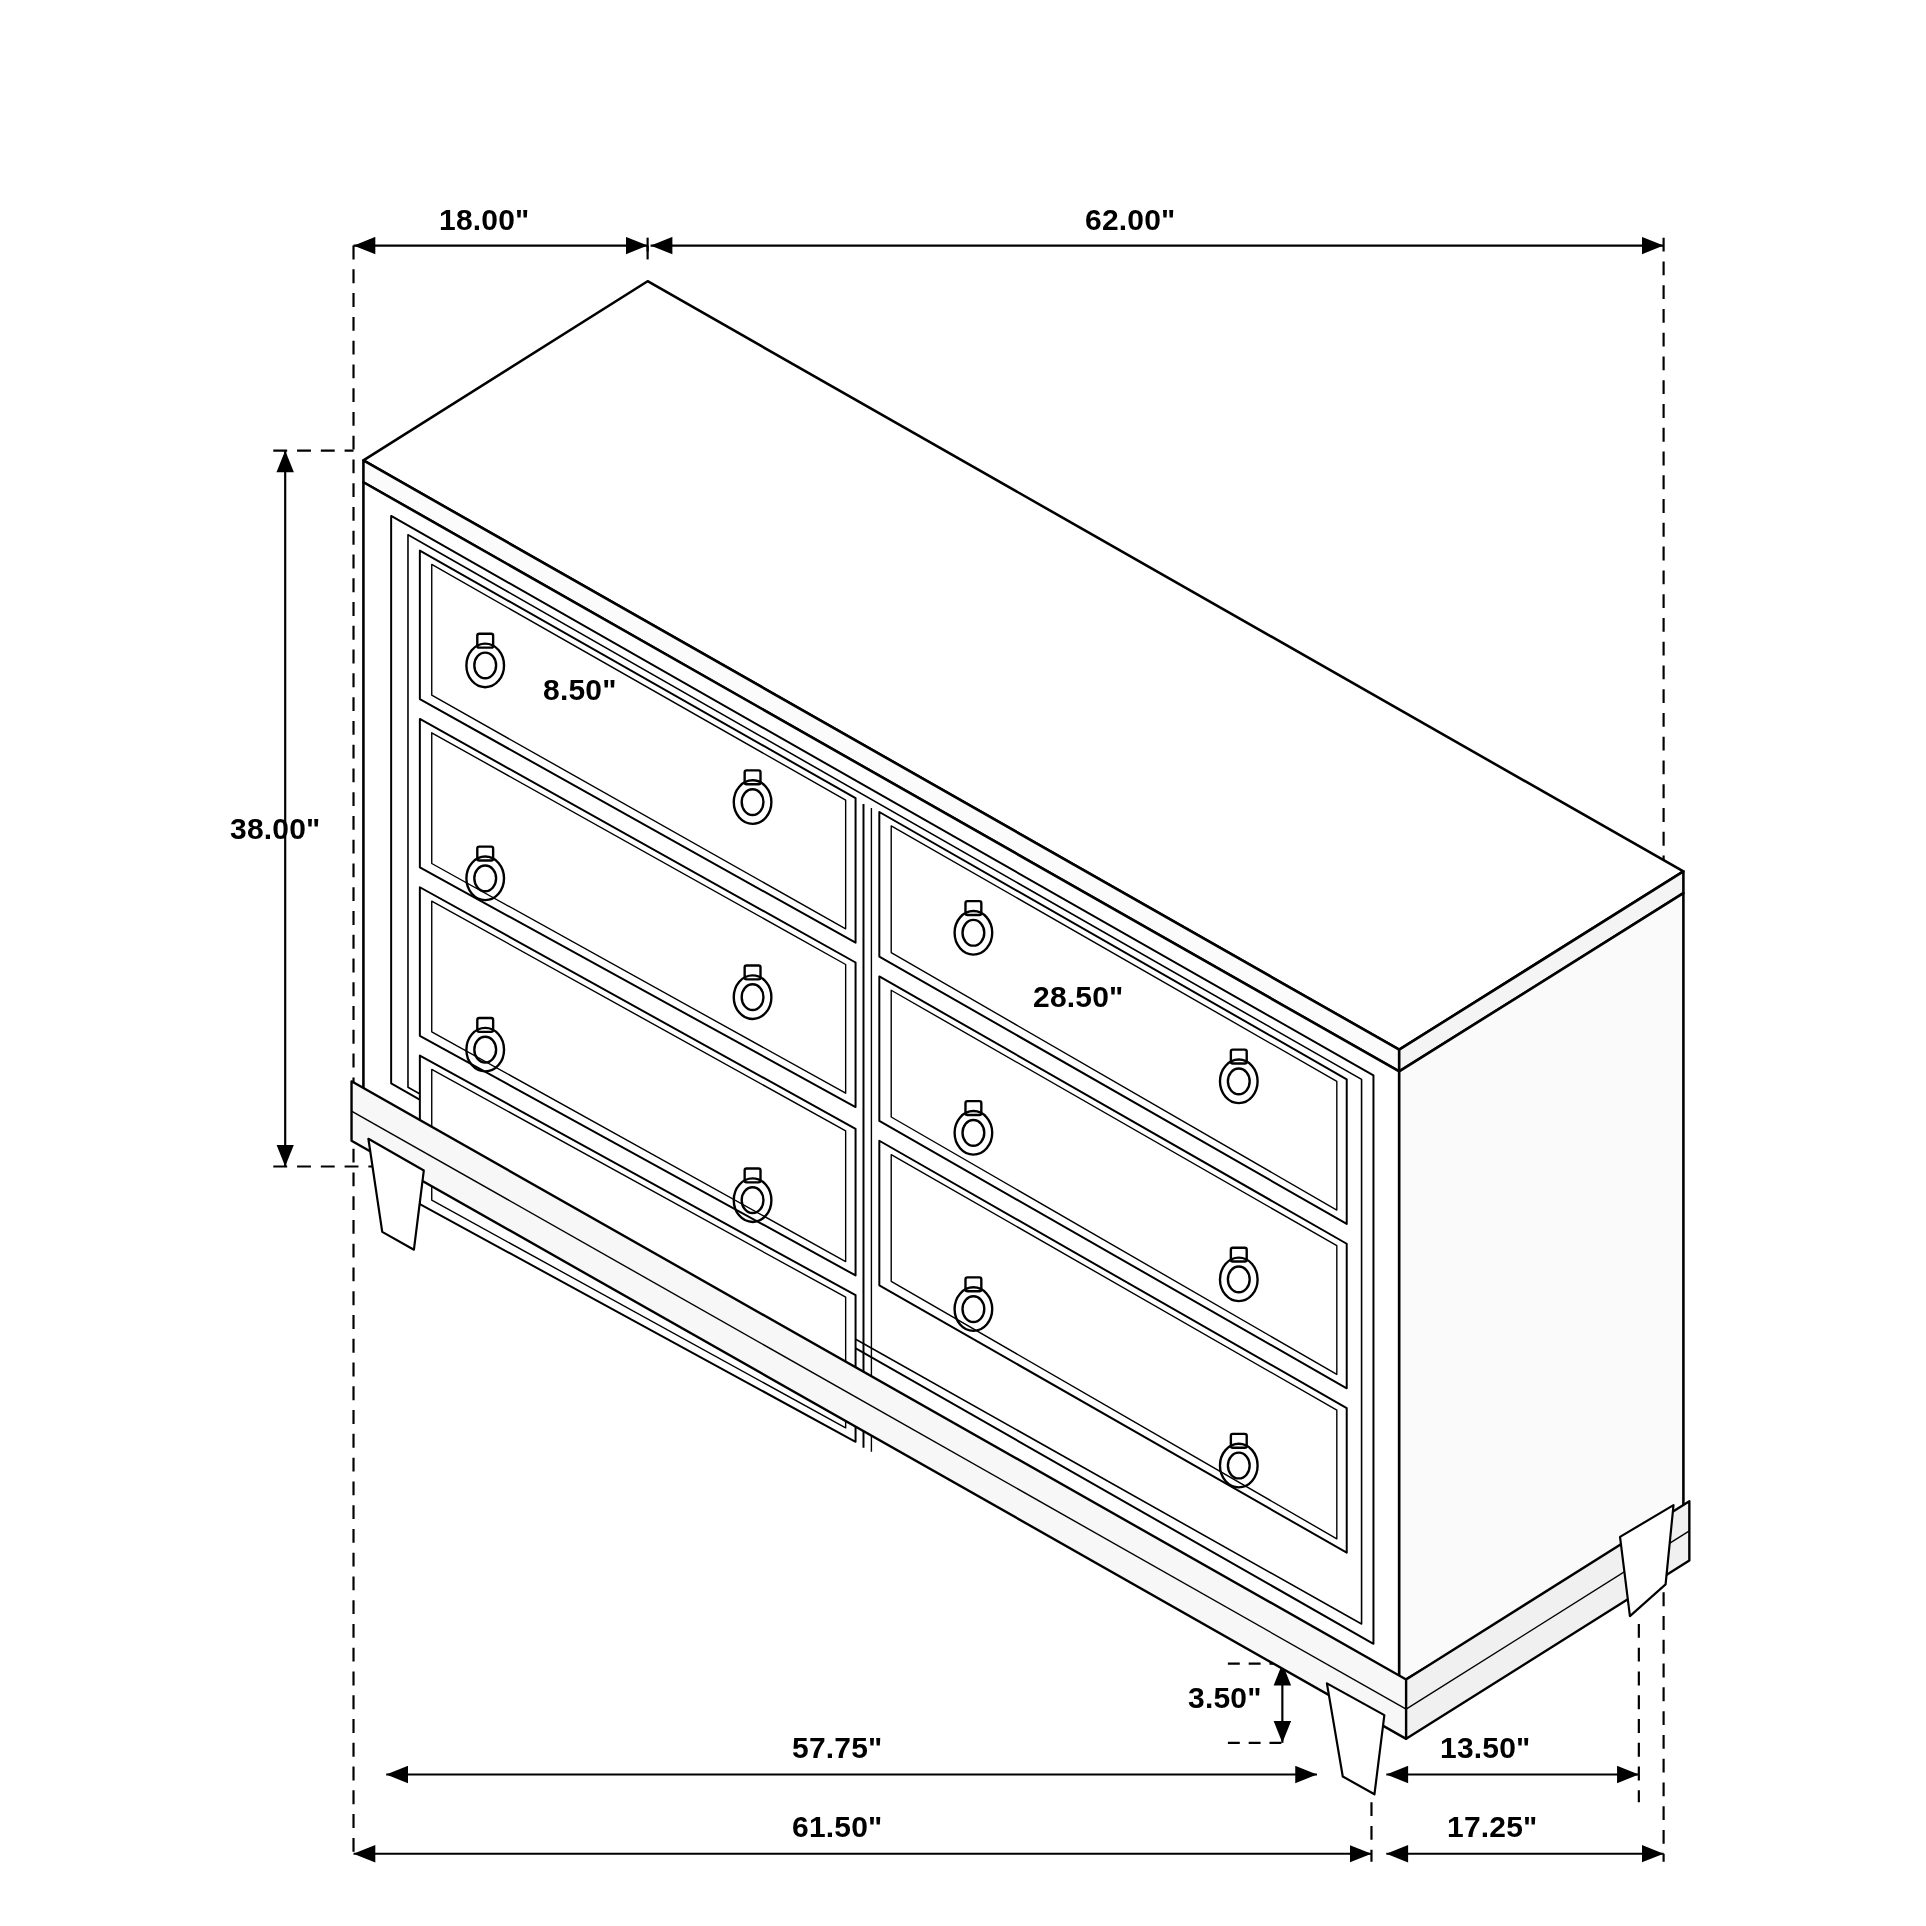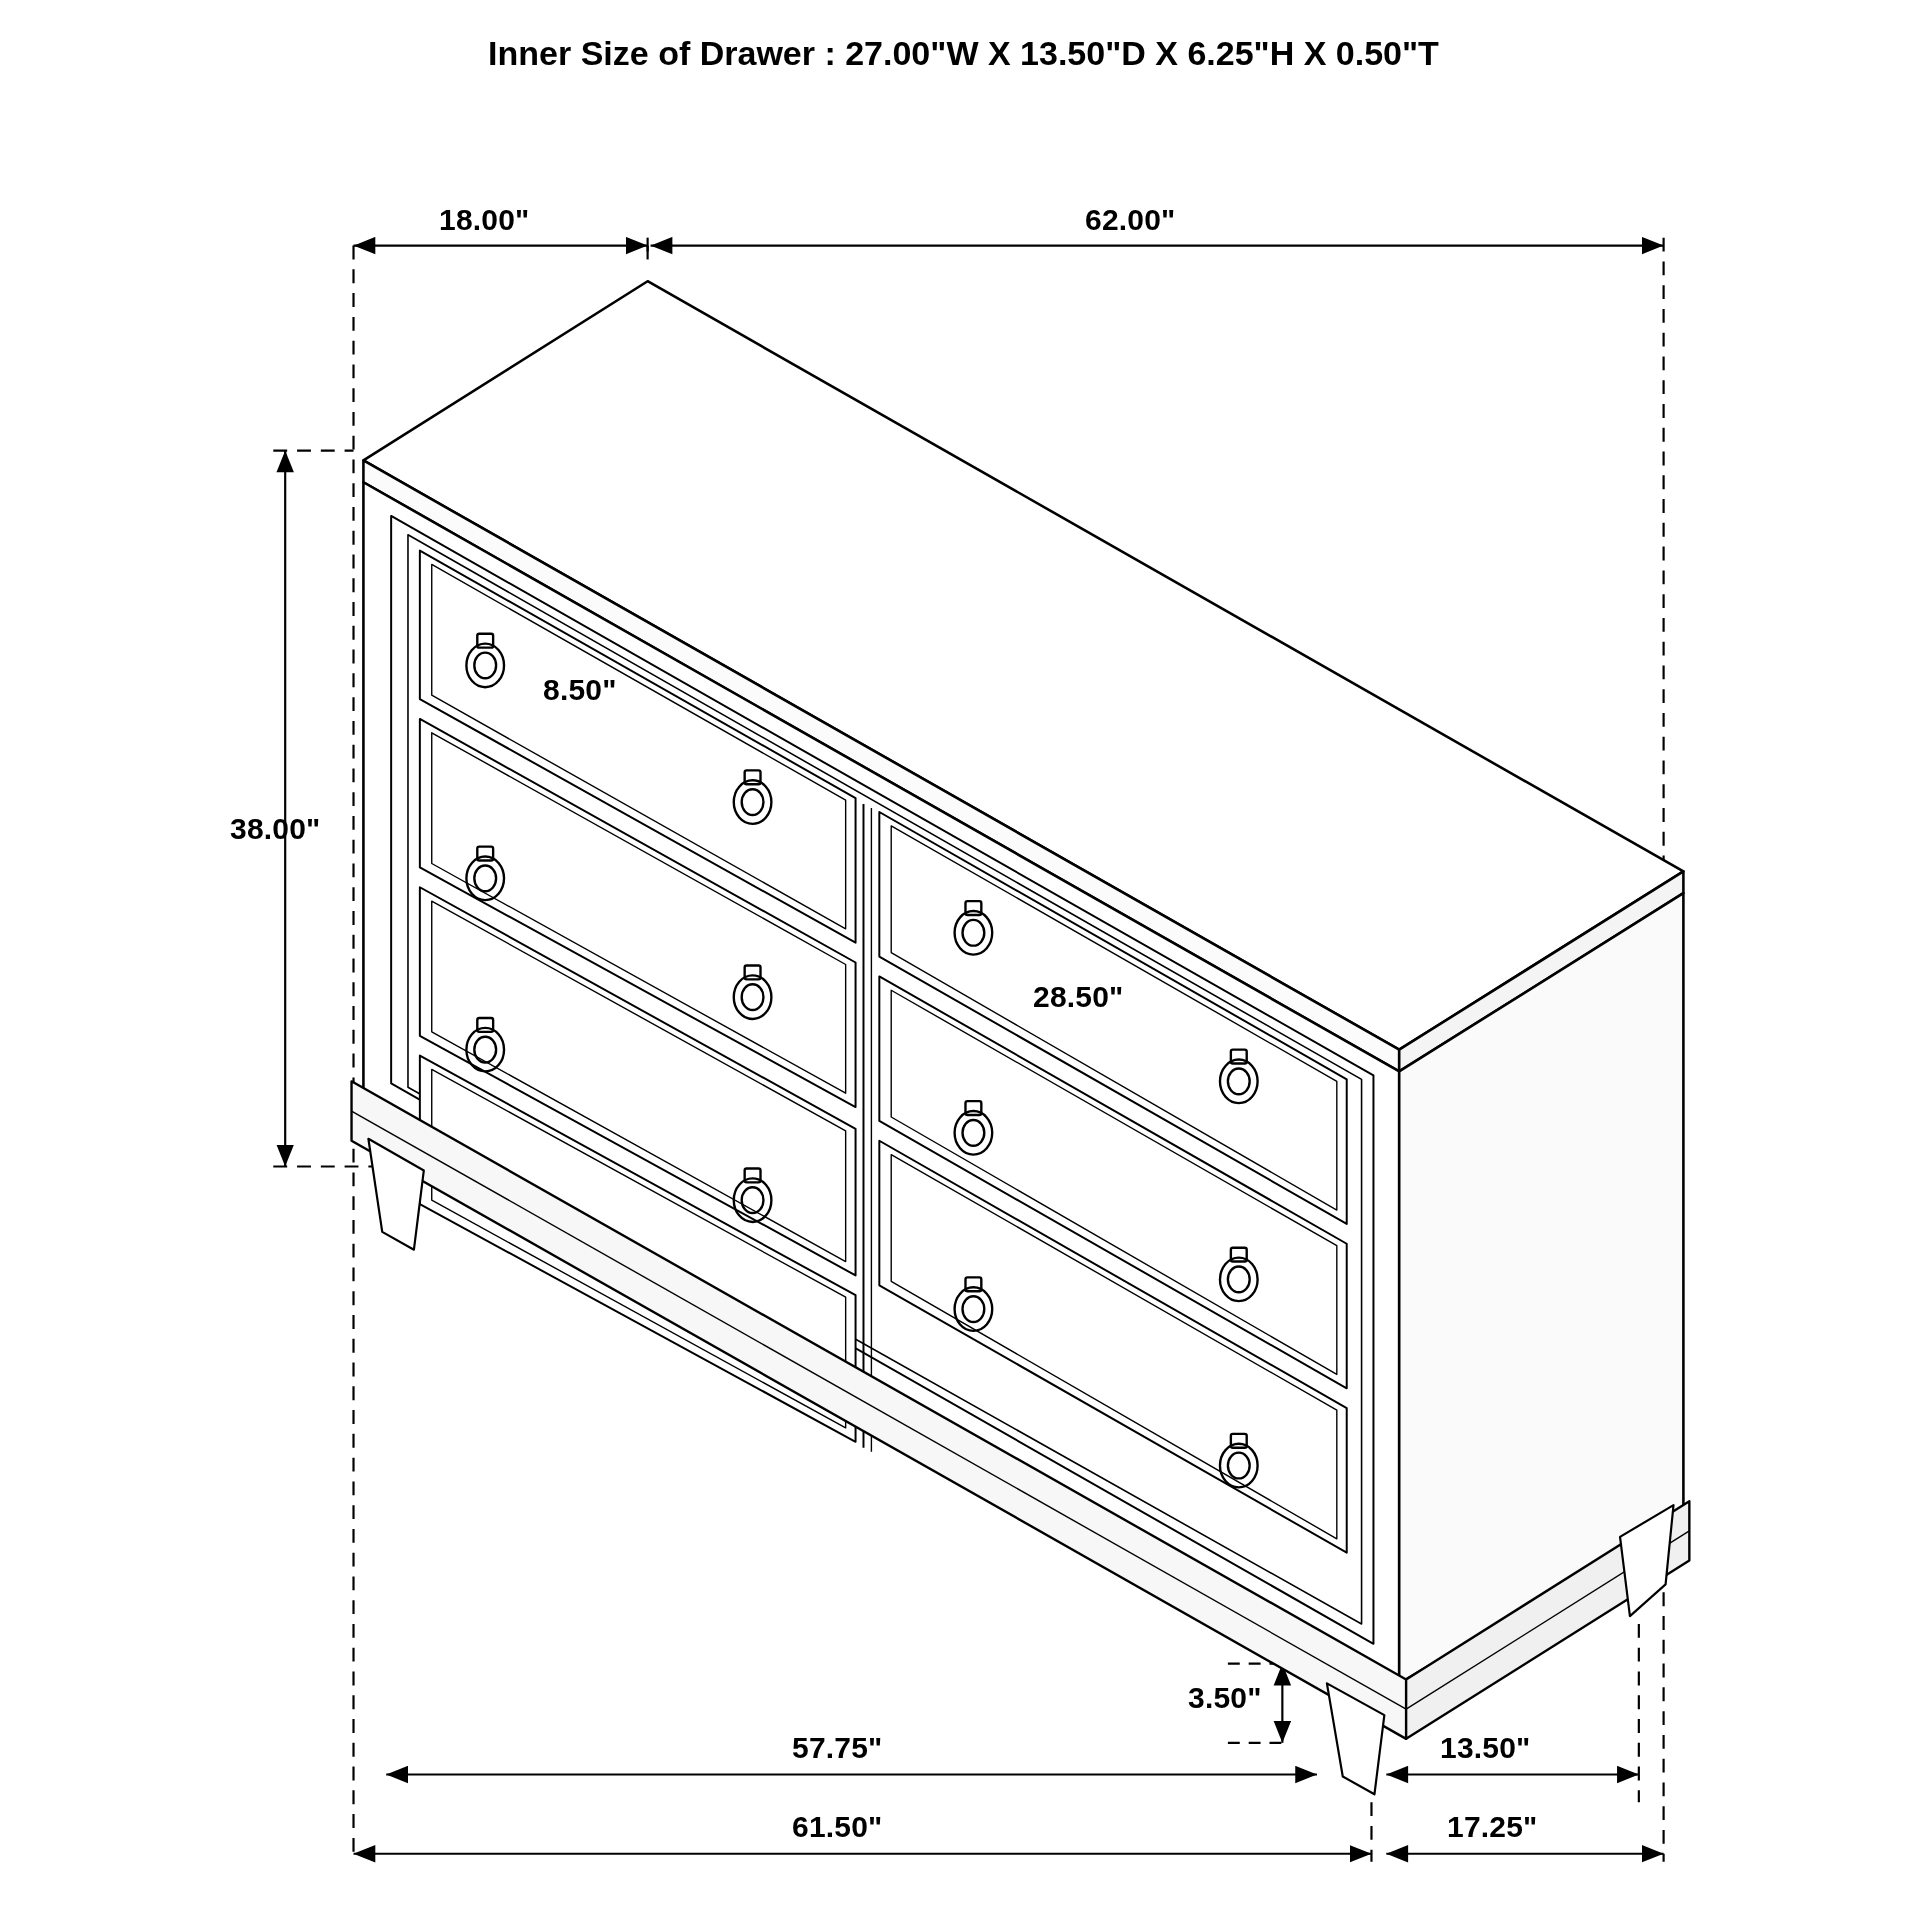--- a/index.html
+++ b/index.html
@@ -28,21 +28,20 @@
     font-size:34px;
     font-weight:bold;
     white-space:nowrap;
   }
 </style>
 </head>
 <body>
 
 <div id="stage">
 
-  <div id="title">Inner Size of Drawer : 27.00"W X 13.50"D X 6.25"H X 0.50"T</div>
 
   <svg id="drawing" viewBox="0 0 1946 1946">
     <defs>
       <marker id="arrEnd" markerWidth="12" markerHeight="12" refX="10" refY="4" orient="auto">
         <path d="M0,0 L10,4 L0,8 z" fill="#000"></path>
       </marker>
       <marker id="arrStart" markerWidth="12" markerHeight="12" refX="0" refY="4" orient="auto">
         <path d="M10,0 L0,4 L10,8 z" fill="#000"></path>
       </marker>
     </defs>

